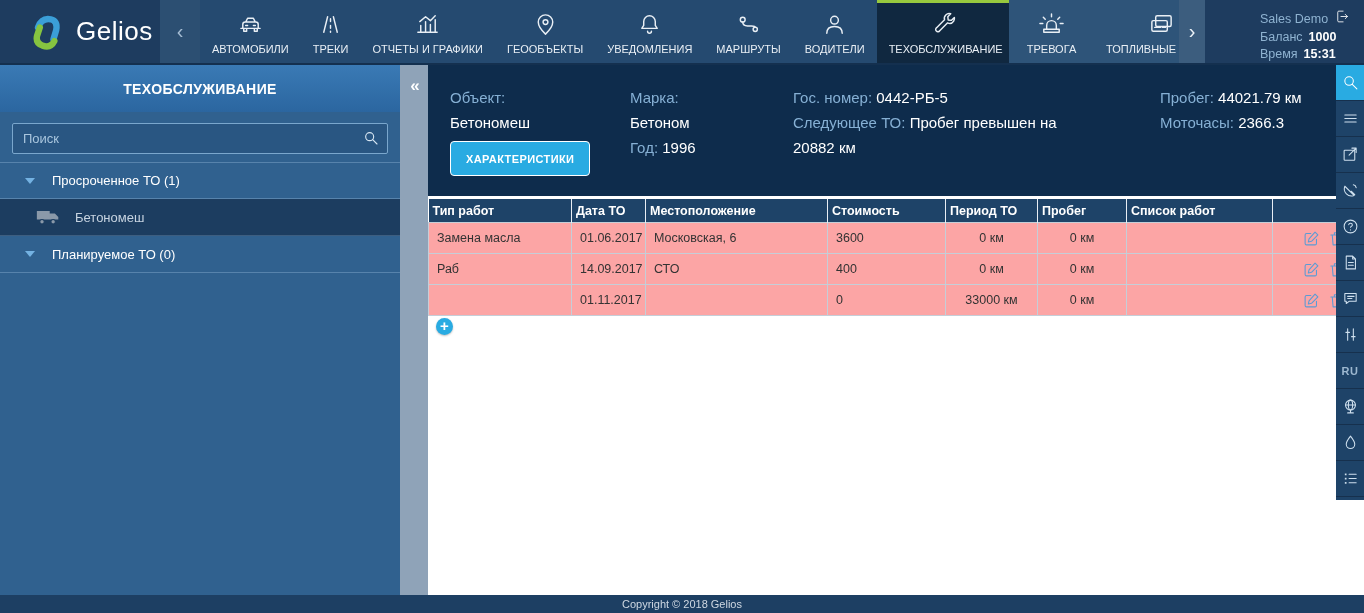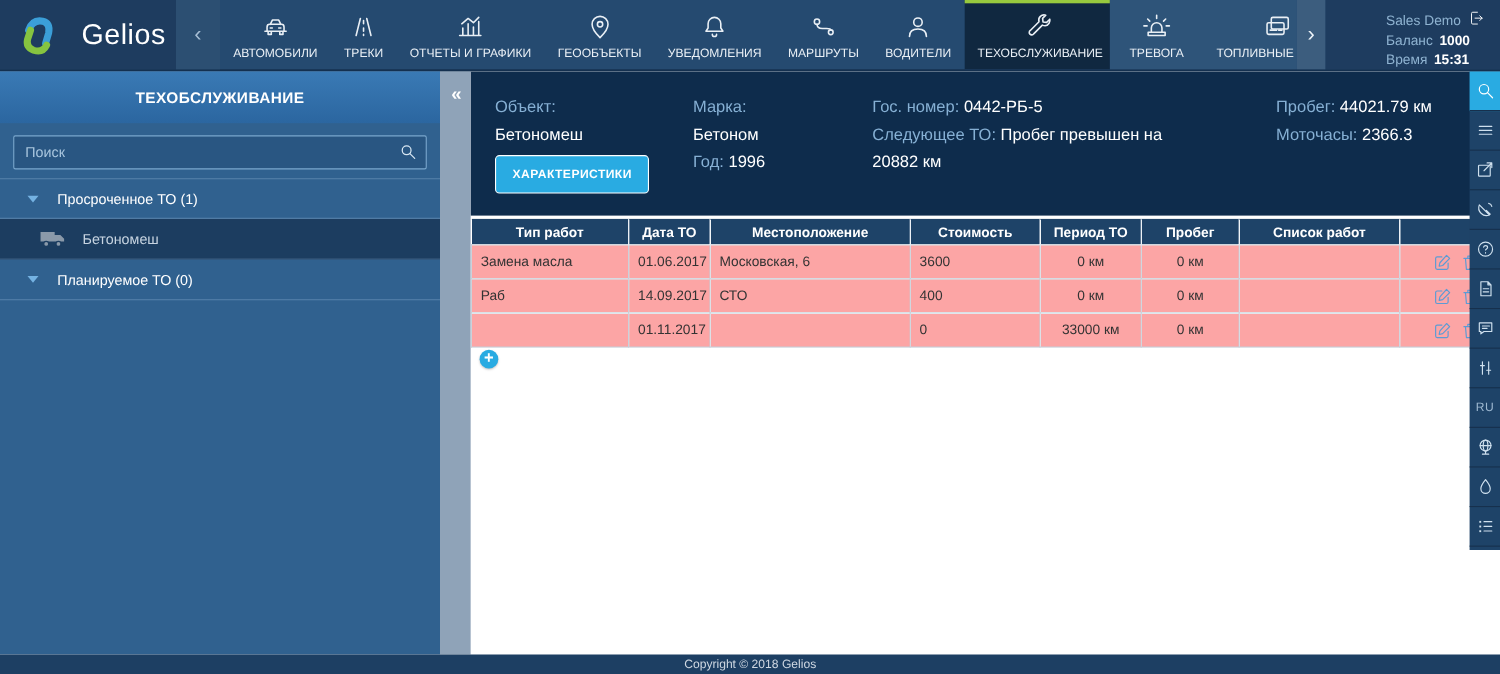--- a/index.html
+++ b/index.html
@@ -5,21 +5,21 @@
   * { margin:0; padding:0; box-sizing:border-box; }
   html,body { width:1364px; height:613px; }
   body { font-family:"Liberation Sans", sans-serif; background:#fff; }
   .app { position:relative; width:1364px; height:613px; overflow:hidden; background:#fff; }
 
   
   .navbar { position:absolute; top:0; left:0; width:1364px; height:65px;
             background:#254a70; display:flex; align-items:stretch;
             border-bottom:2px solid #14304f; }
   .logo-block { width:160px; background:#1e3c5f; display:flex; align-items:center;
-                padding-left:16px; gap:18px; flex:0 0 auto; }
+                padding-left:28px; gap:8px; flex:0 0 auto; }
   .brand-name { color:#fff; font-size:26px; letter-spacing:.5px; }
   .nav-chevron { width:40px; flex:0 0 auto; background:#2c4f72; color:#a7bed4;
                  display:flex; align-items:center; justify-content:center;
                  font-size:20px; cursor:pointer; }
   .nav-chevron.right { width:26px; background:#3c5d7e; color:#eef4f9; }
   .nav-items { flex:1 1 auto; display:flex; overflow:hidden; }
   .nav-item { display:flex; flex-direction:column; align-items:center; justify-content:center;
               gap:5px; color:#e9eff5; font-size:11px; padding:0 12px; white-space:nowrap;
               cursor:pointer; flex:1 0 auto; border-top:3px solid transparent; }
   .nav-item svg { width:27px; height:27px; stroke:#e9eff5; fill:none;
@@ -75,37 +75,37 @@
   .col4 { left:732px; width:150px; }
   .char-btn { margin-top:6px; height:35px; padding:0 15px; background:#29abe2;
               border:1px solid #fff; border-radius:4px; color:#fff; font-weight:700;
               font-size:11px; letter-spacing:.4px; cursor:pointer;
               font-family:"Liberation Sans", sans-serif; }
 
   table.to-table { border-collapse:collapse; width:936px; table-layout:fixed;
                    font-size:12.5px; margin-top:3px; }
   .to-table th { background:#1e4368; color:#fff; font-weight:700; height:23px;
                  border-right:1px solid #e8eef4; border-top:1px solid #1e4368;
-                 text-align:center; padding:0 4px; overflow:hidden; white-space:nowrap; }
+                 text-align:left; padding:0 4px; overflow:hidden; white-space:nowrap; }
   .to-table th:last-child { border-right:none; }
   .to-table td { height:31px; border:1px solid #c5ced8; padding:0 8px; color:#333;
                  overflow:hidden; white-space:nowrap; background:#fca5a5; }
   .to-table td.center { text-align:center; }
   .to-table td.actions { padding-left:30px; }
   .to-table td.actions svg { width:17px; height:17px; stroke:#5b9bd5; fill:none;
                              stroke-width:1.5; stroke-linecap:round; stroke-linejoin:round;
                              margin-right:8px; vertical-align:middle; cursor:pointer; }
   .add-btn { position:absolute; left:8px; top:253px; width:17px; height:17px;
              border-radius:50%; background:#29abe2; color:#fff; font-size:15px;
              line-height:15px; text-align:center; cursor:pointer;
              box-shadow:0 1px 2px rgba(0,0,0,.25); font-weight:700; }
 
   
   .right-toolbar { position:absolute; top:65px; right:0; width:28px; height:435px;
-                   background:#1e4368; z-index:5; display:flex; flex-direction:column; }
+                   background:#1e4368; z-index:5; display:flex; flex-direction:column;font-weight:bold; }
   .rt-cell { height:36px; flex:0 0 auto; border-bottom:1px solid #16304d;
              display:flex; align-items:center; justify-content:center;
              color:#cfe0ee; cursor:pointer; }
   .rt-cell svg { width:17px; height:17px; stroke:#cfe0ee; fill:none; stroke-width:1.5;
                  stroke-linecap:round; stroke-linejoin:round; }
   .rt-cell.active { background:#29abe2; }
   .rt-cell.active svg { stroke:#fff; }
   .rt-cell.lang { font-size:11px; color:#9db8d0; letter-spacing:.5px; }
 
   

